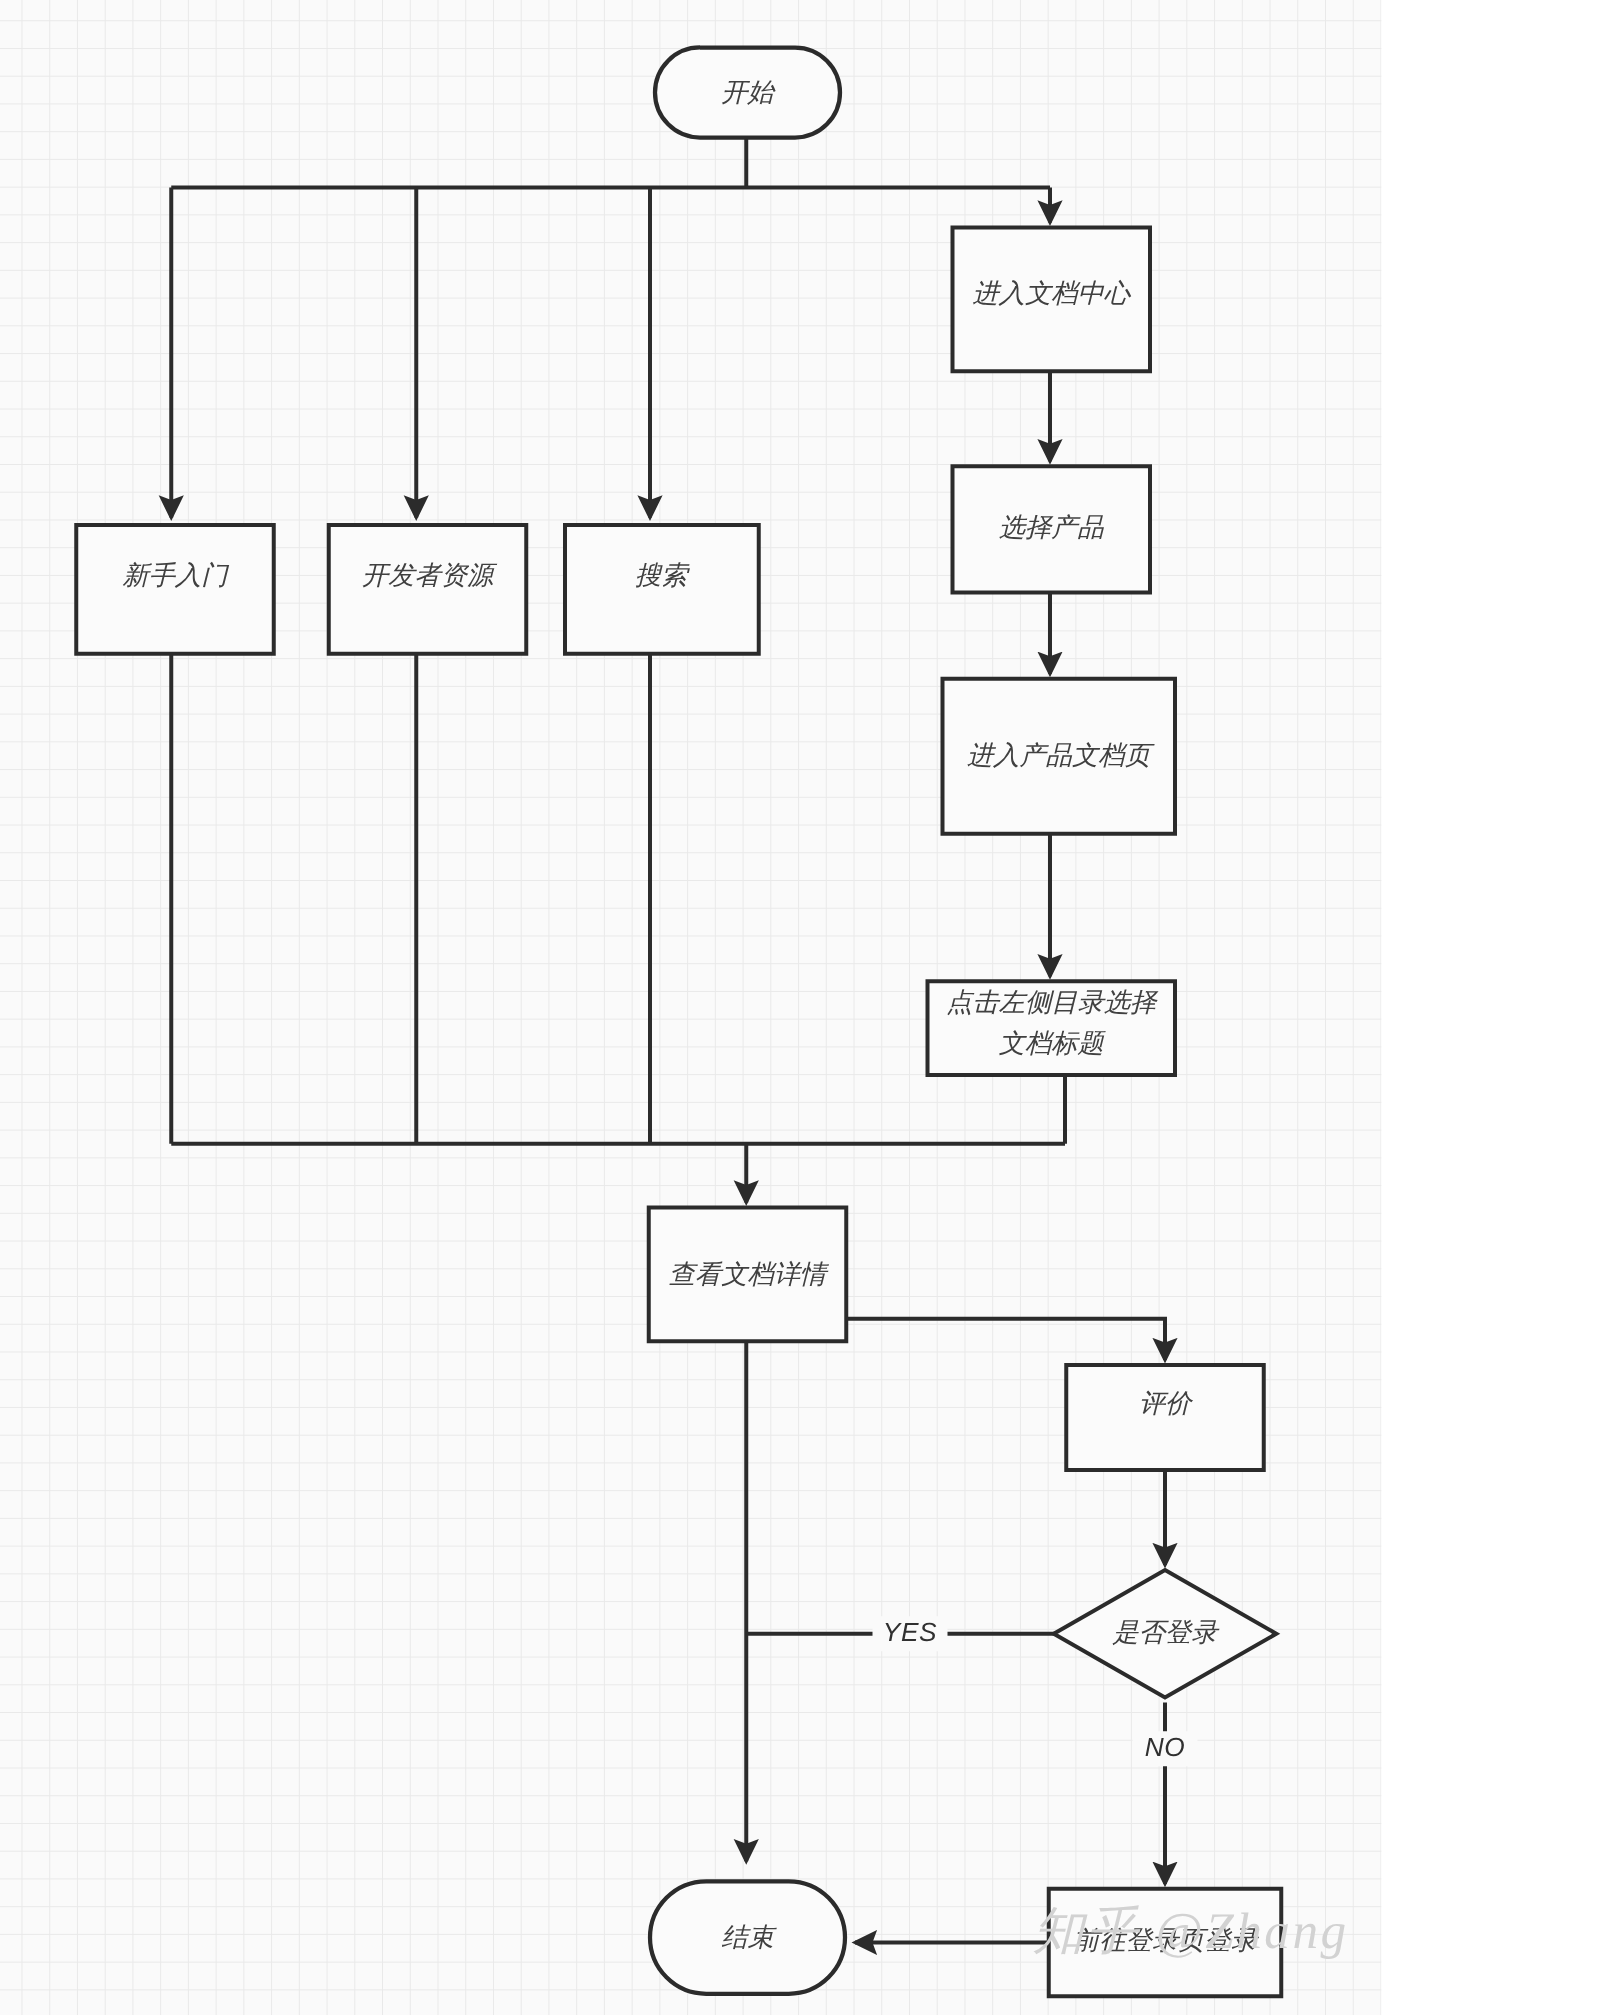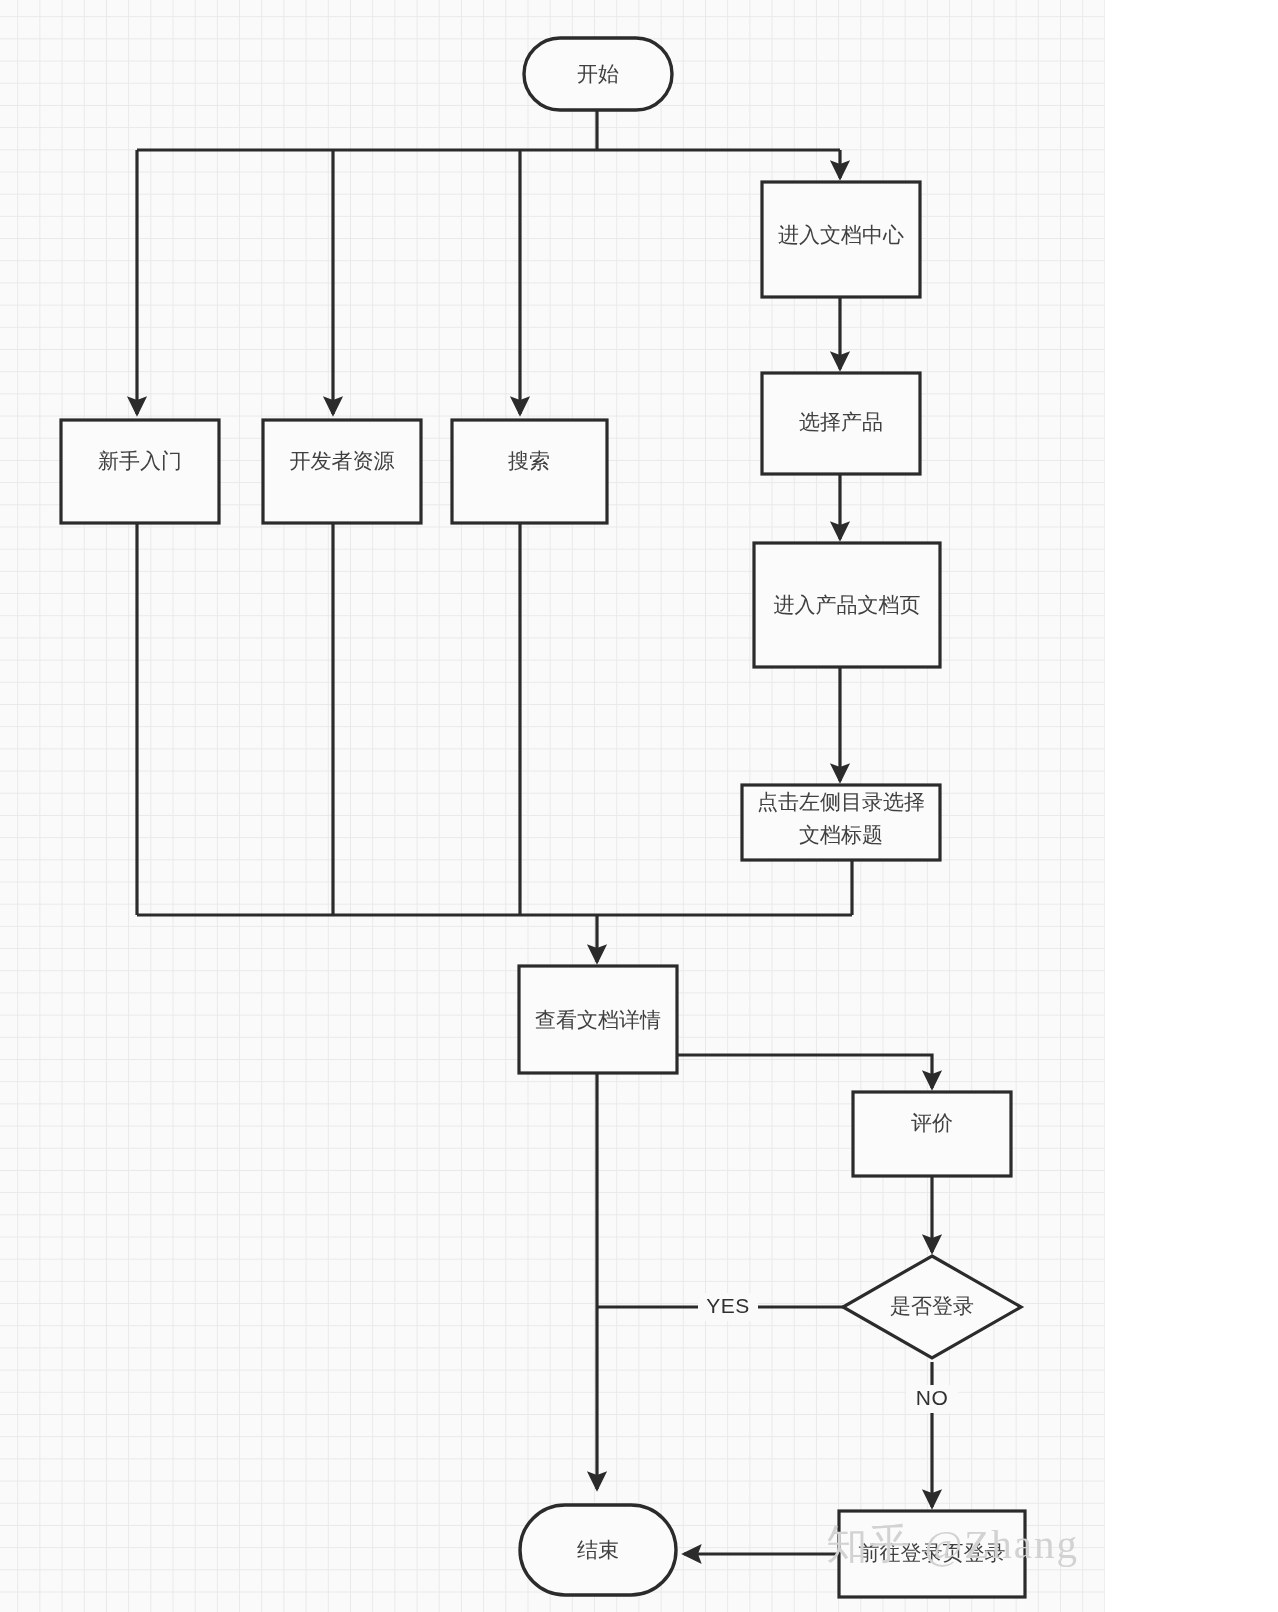--- a/index.html
+++ b/index.html
@@ -12,20 +12,21 @@
     width: 1105px;
     height: 1612px;
     background-color: #fafafa;
     background-image:
       linear-gradient(to right, #e9e9e9 1px, transparent 1px),
       linear-gradient(to bottom, #e9e9e9 1px, transparent 1px);
     background-size: 22.2px 22.2px;
     background-position: -5px -6px;
     font-family: "Liberation Sans", "DejaVu Sans", sans-serif;
     overflow: hidden;
+    font-style: italic;
   }
   #flow {
     position: absolute;
     left: 0;
     top: 0;
     width: 1278px;
     height: 1612px;
   }
   .node-shape {
     fill: #fbfbfb;

